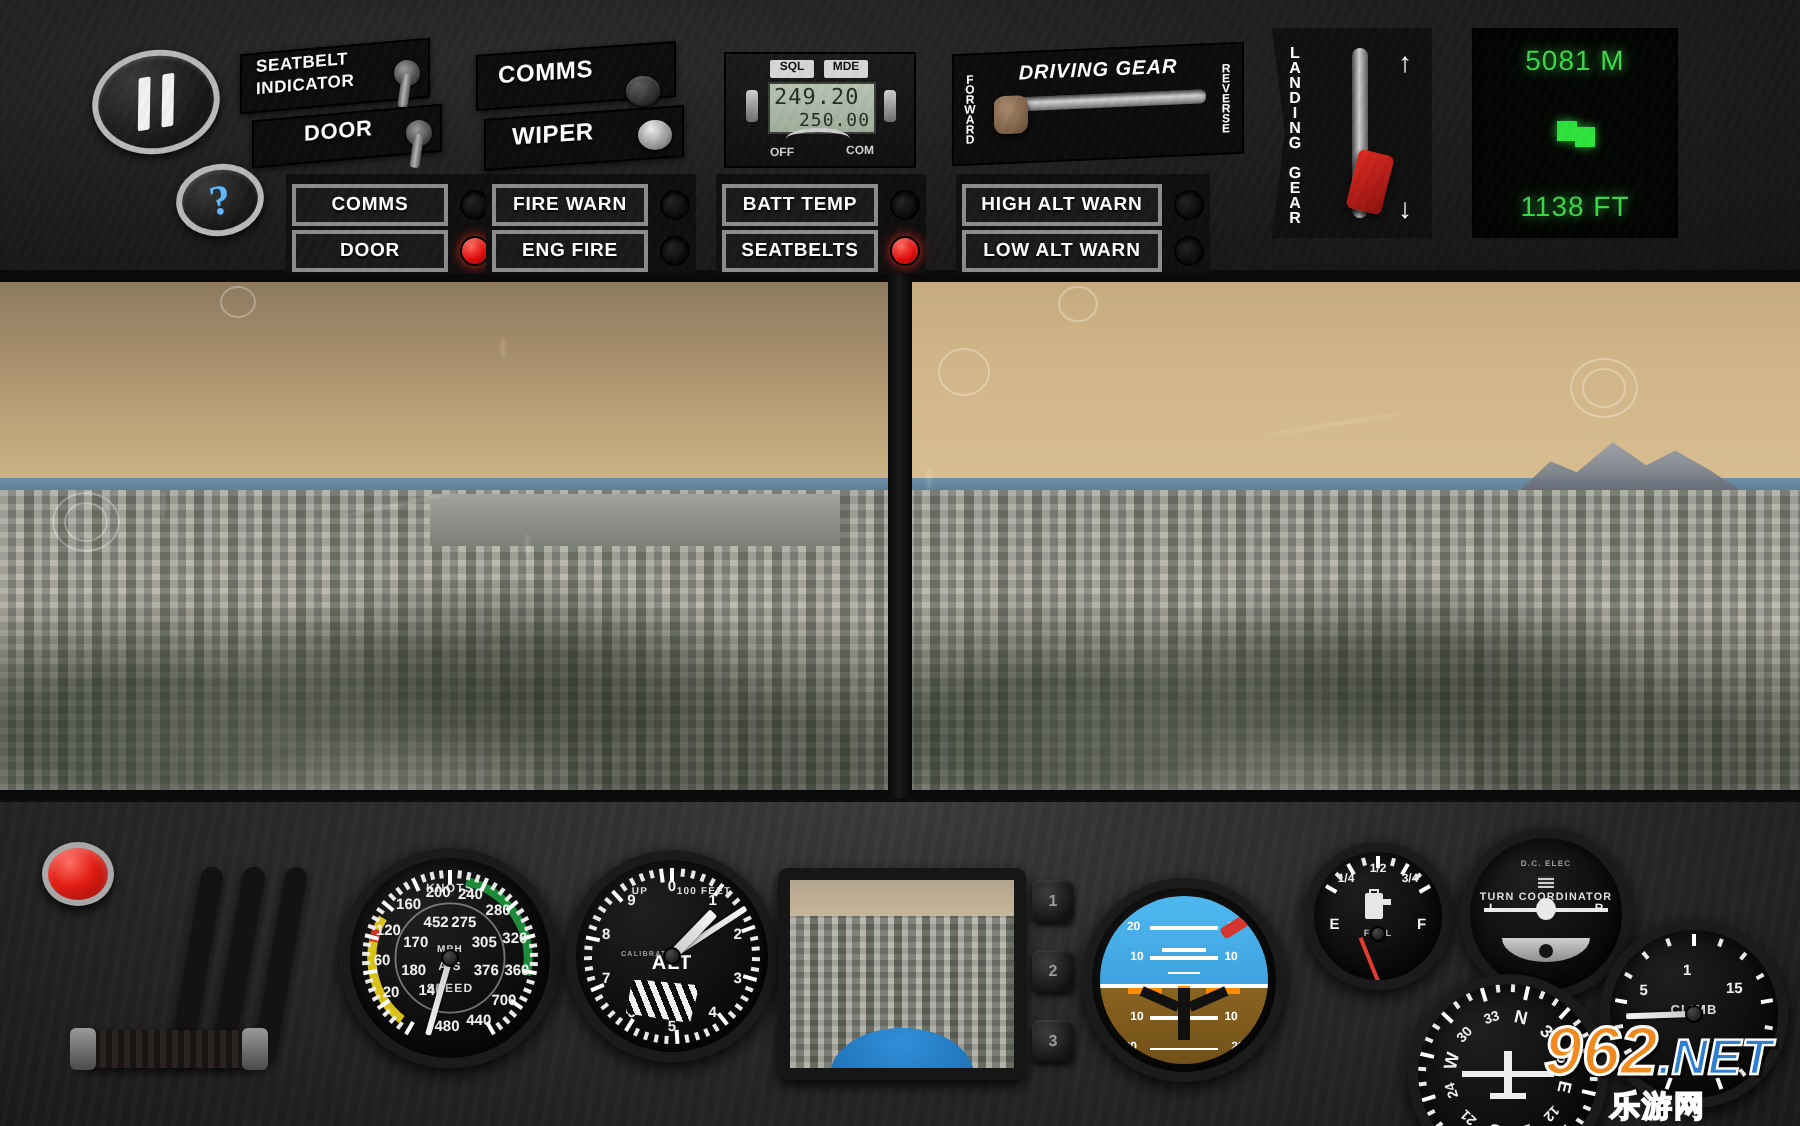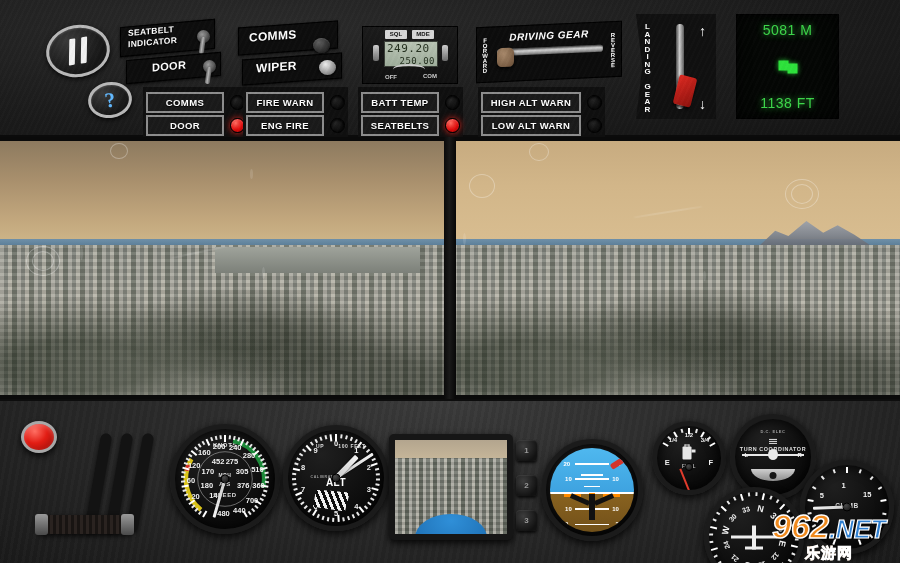--- a/index.html
+++ b/index.html
@@ -659,21 +659,21 @@
         <div class="tick major" style="height: 7px; transform: translate(-50%, 0px) rotate(150deg) translateY(-44px);"></div>
       </div>
     <div id="as-nums">
         <div class="num" style="left: 20.5551%; top: 67%;">20</div>
         <div class="num" style="left: 16.0324%; top: 51.4831%;">60</div>
         <div class="num" style="left: 19.1855%; top: 35.631%;">120</div>
         <div class="num" style="left: 29.3021%; top: 23.026%;">160</div>
         <div class="num" style="left: 44.096%; top: 16.5165%;">200</div>
         <div class="num" style="left: 60.224%; top: 17.5736%;">240</div>
         <div class="num" style="left: 74.0416%; top: 25.9584%;">280</div>
-        <div class="num" style="left: 82.4264%; top: 39.776%;">510</div>
+        <div class="num" style="left: 82.4264%; top: 39.776%;">320</div>
         <div class="num" style="left: 83.4835%; top: 55.904%;">360</div>
         <div class="num" style="left: 76.974%; top: 70.6979%;">700</div>
         <div class="num" style="left: 64.369%; top: 80.8145%;">440</div>
         <div class="num" style="left: 48.5169%; top: 83.9676%;">480</div>
       </div>
     <div id="as-inner">
         <div class="num" style="left: 40.5%; top: 66.4545%;">140</div>
         <div class="num" style="left: 31.8441%; top: 55.6003%;">180</div>
         <div class="num" style="left: 32.8816%; top: 41.7562%;">170</div>
         <div class="num" style="left: 43.0585%; top: 32.3134%;">452</div>

